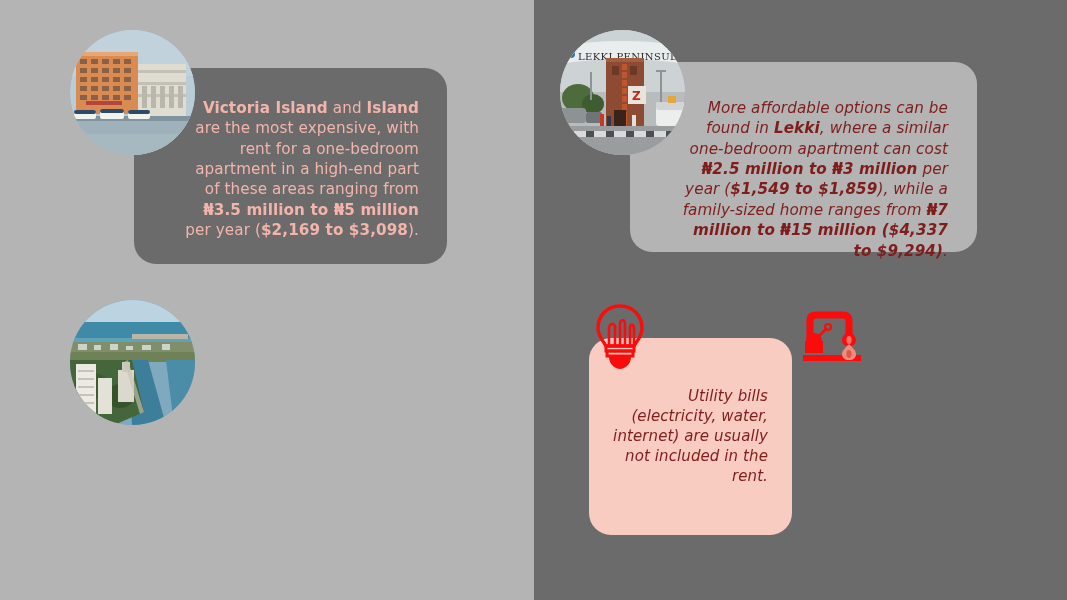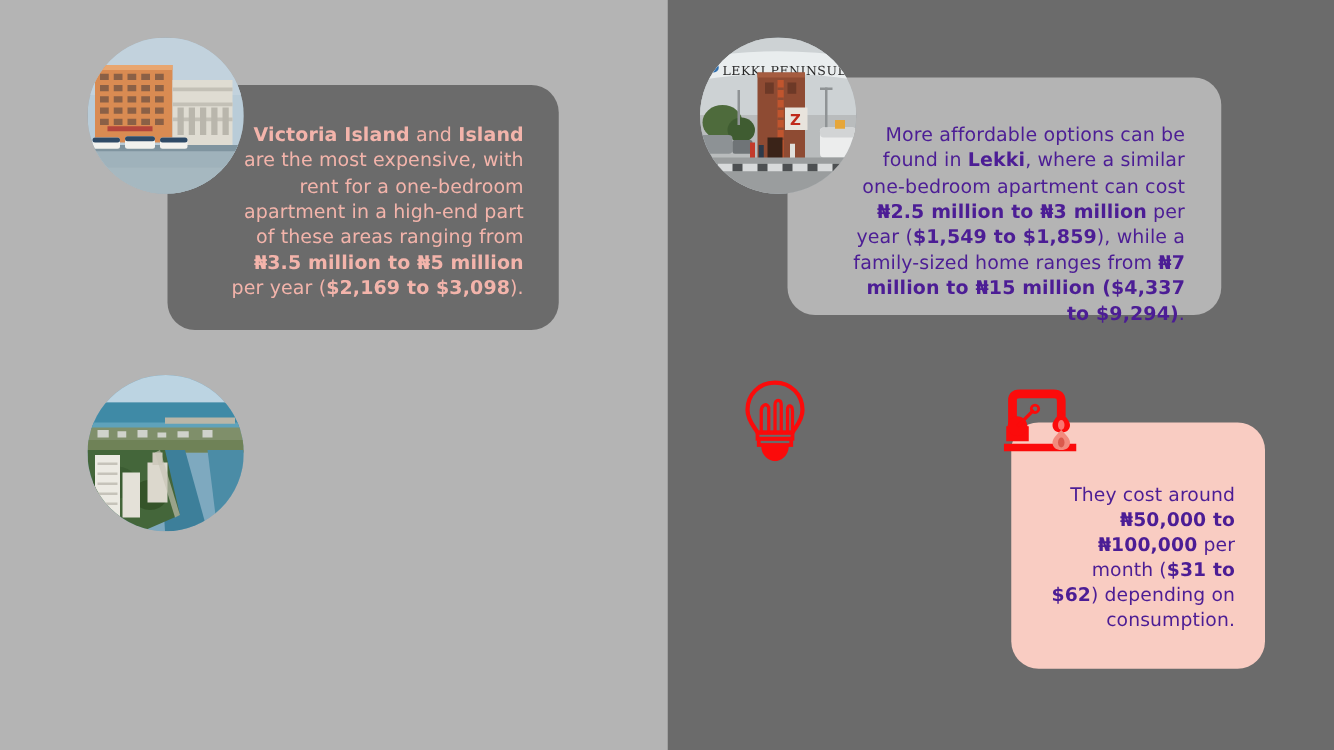--- a/index.html
+++ b/index.html
@@ -40,21 +40,21 @@
     letter-spacing: 0.1px;
   }
   .card-text b { font-weight: 700; }
 
   
   .card-dark { background: #6b6b6b; }
   .text-salmon { color: #f3b4ab; }
 
   
   .card-light { background: #b4b4b4; }
-  .text-navy { color: #4c1d95; }
+  .text-navy { color: #7f1d1d; font-style: italic; }
 
   
   .card-pink { background: #f9ccc2; }
 
   
   .photo {
     position: absolute;
     border-radius: 50%;
     overflow: hidden;
     background: #9aa6ad;
@@ -246,39 +246,39 @@
         <rect x="8" y="102" width="16" height="2"></rect>
       </g>
       <rect x="28" y="78" width="14" height="36" fill="#e4e1d8"></rect>
       <rect x="48" y="70" width="16" height="32" fill="#dcd8cd"></rect>
       <rect x="52" y="62" width="8" height="10" fill="#cfcabd"></rect>
 
       <path d="M58 60 L74 112 L70 114 L54 62 Z" fill="#c8c5b6" opacity="0.65"></path>
     </svg>
   </div>
 
+  <div class="card card-pink" style="left:589px; top:338px; width:203px; height:197px;">
+    <div class="card-text text-navy" style="left:24px; top:48px; width:155px; font-size:15px;"><span>Utility bills (electricity, water, internet) are usually not included in the rent.</span></div>
+  </div>
   <div class="icon-wrap" style="left:592px; top:303px; width:56px; height:66px;">
     <svg viewBox="0 0 56 66" aria-hidden="true">
 
       <path d="M28 3 C41 3 50 13 50 25 C50 33 45 38 42 43 L14 43 C11 38 6 33 6 25 C6 13 15 3 28 3 Z" fill="none" stroke="#fb0b0b" stroke-width="3.4"></path>
 
       <rect x="14" y="43" width="28" height="5" fill="none" stroke="#fb0b0b" stroke-width="3"></rect>
       <rect x="15" y="48" width="26" height="5" fill="none" stroke="#fb0b0b" stroke-width="3"></rect>
 
       <path d="M17 54 C17 62 24 66 28 66 C32 66 39 62 39 54 Z" fill="#fb0b0b"></path>
 
       <path d="M17 44 L17 26 C17 21 21 19 23 23 L23 44" fill="none" stroke="#fb0b0b" stroke-width="2.6"></path>
       <path d="M28 44 L28 21 C28 16 33 16 33 21 L33 44" fill="none" stroke="#fb0b0b" stroke-width="2.6"></path>
       <path d="M38 44 L38 25 C38 20 42 21 42 26 L42 44" fill="none" stroke="#fb0b0b" stroke-width="2.6"></path>
     </svg>
   </div>
 
-  <div class="card card-pink" style="left:809px; top:338px; width:203px; height:197px;">
-    <div class="card-text text-navy" style="left:24px; top:48px; width:155px; font-size:15px;"><span>They cost around </span><b>₦50,000 to ₦100,000</b><span> per month (</span><b>$31 to $62</b><span>) depending on consumption.</span></div>
-  </div>
   <div class="icon-wrap" style="left:803px; top:311px; width:72px; height:52px;">
     <svg viewBox="0 0 72 52" aria-hidden="true">
 
       <path d="M7 30 L7 9 Q7 4 13 4 L40 4 Q46 4 46 10 L46 22" fill="none" stroke="#fb0b0b" stroke-width="7" stroke-linecap="butt"></path>
 
       <rect x="2" y="30" width="18" height="12" fill="#fb0b0b"></rect>
       <circle cx="11" cy="30" r="8" fill="#fb0b0b"></circle>
 
       <path d="M11 30 L24 17" stroke="#fb0b0b" stroke-width="2.6" fill="none"></path>
       <circle cx="25" cy="16" r="3" fill="none" stroke="#fb0b0b" stroke-width="2.2"></circle>

